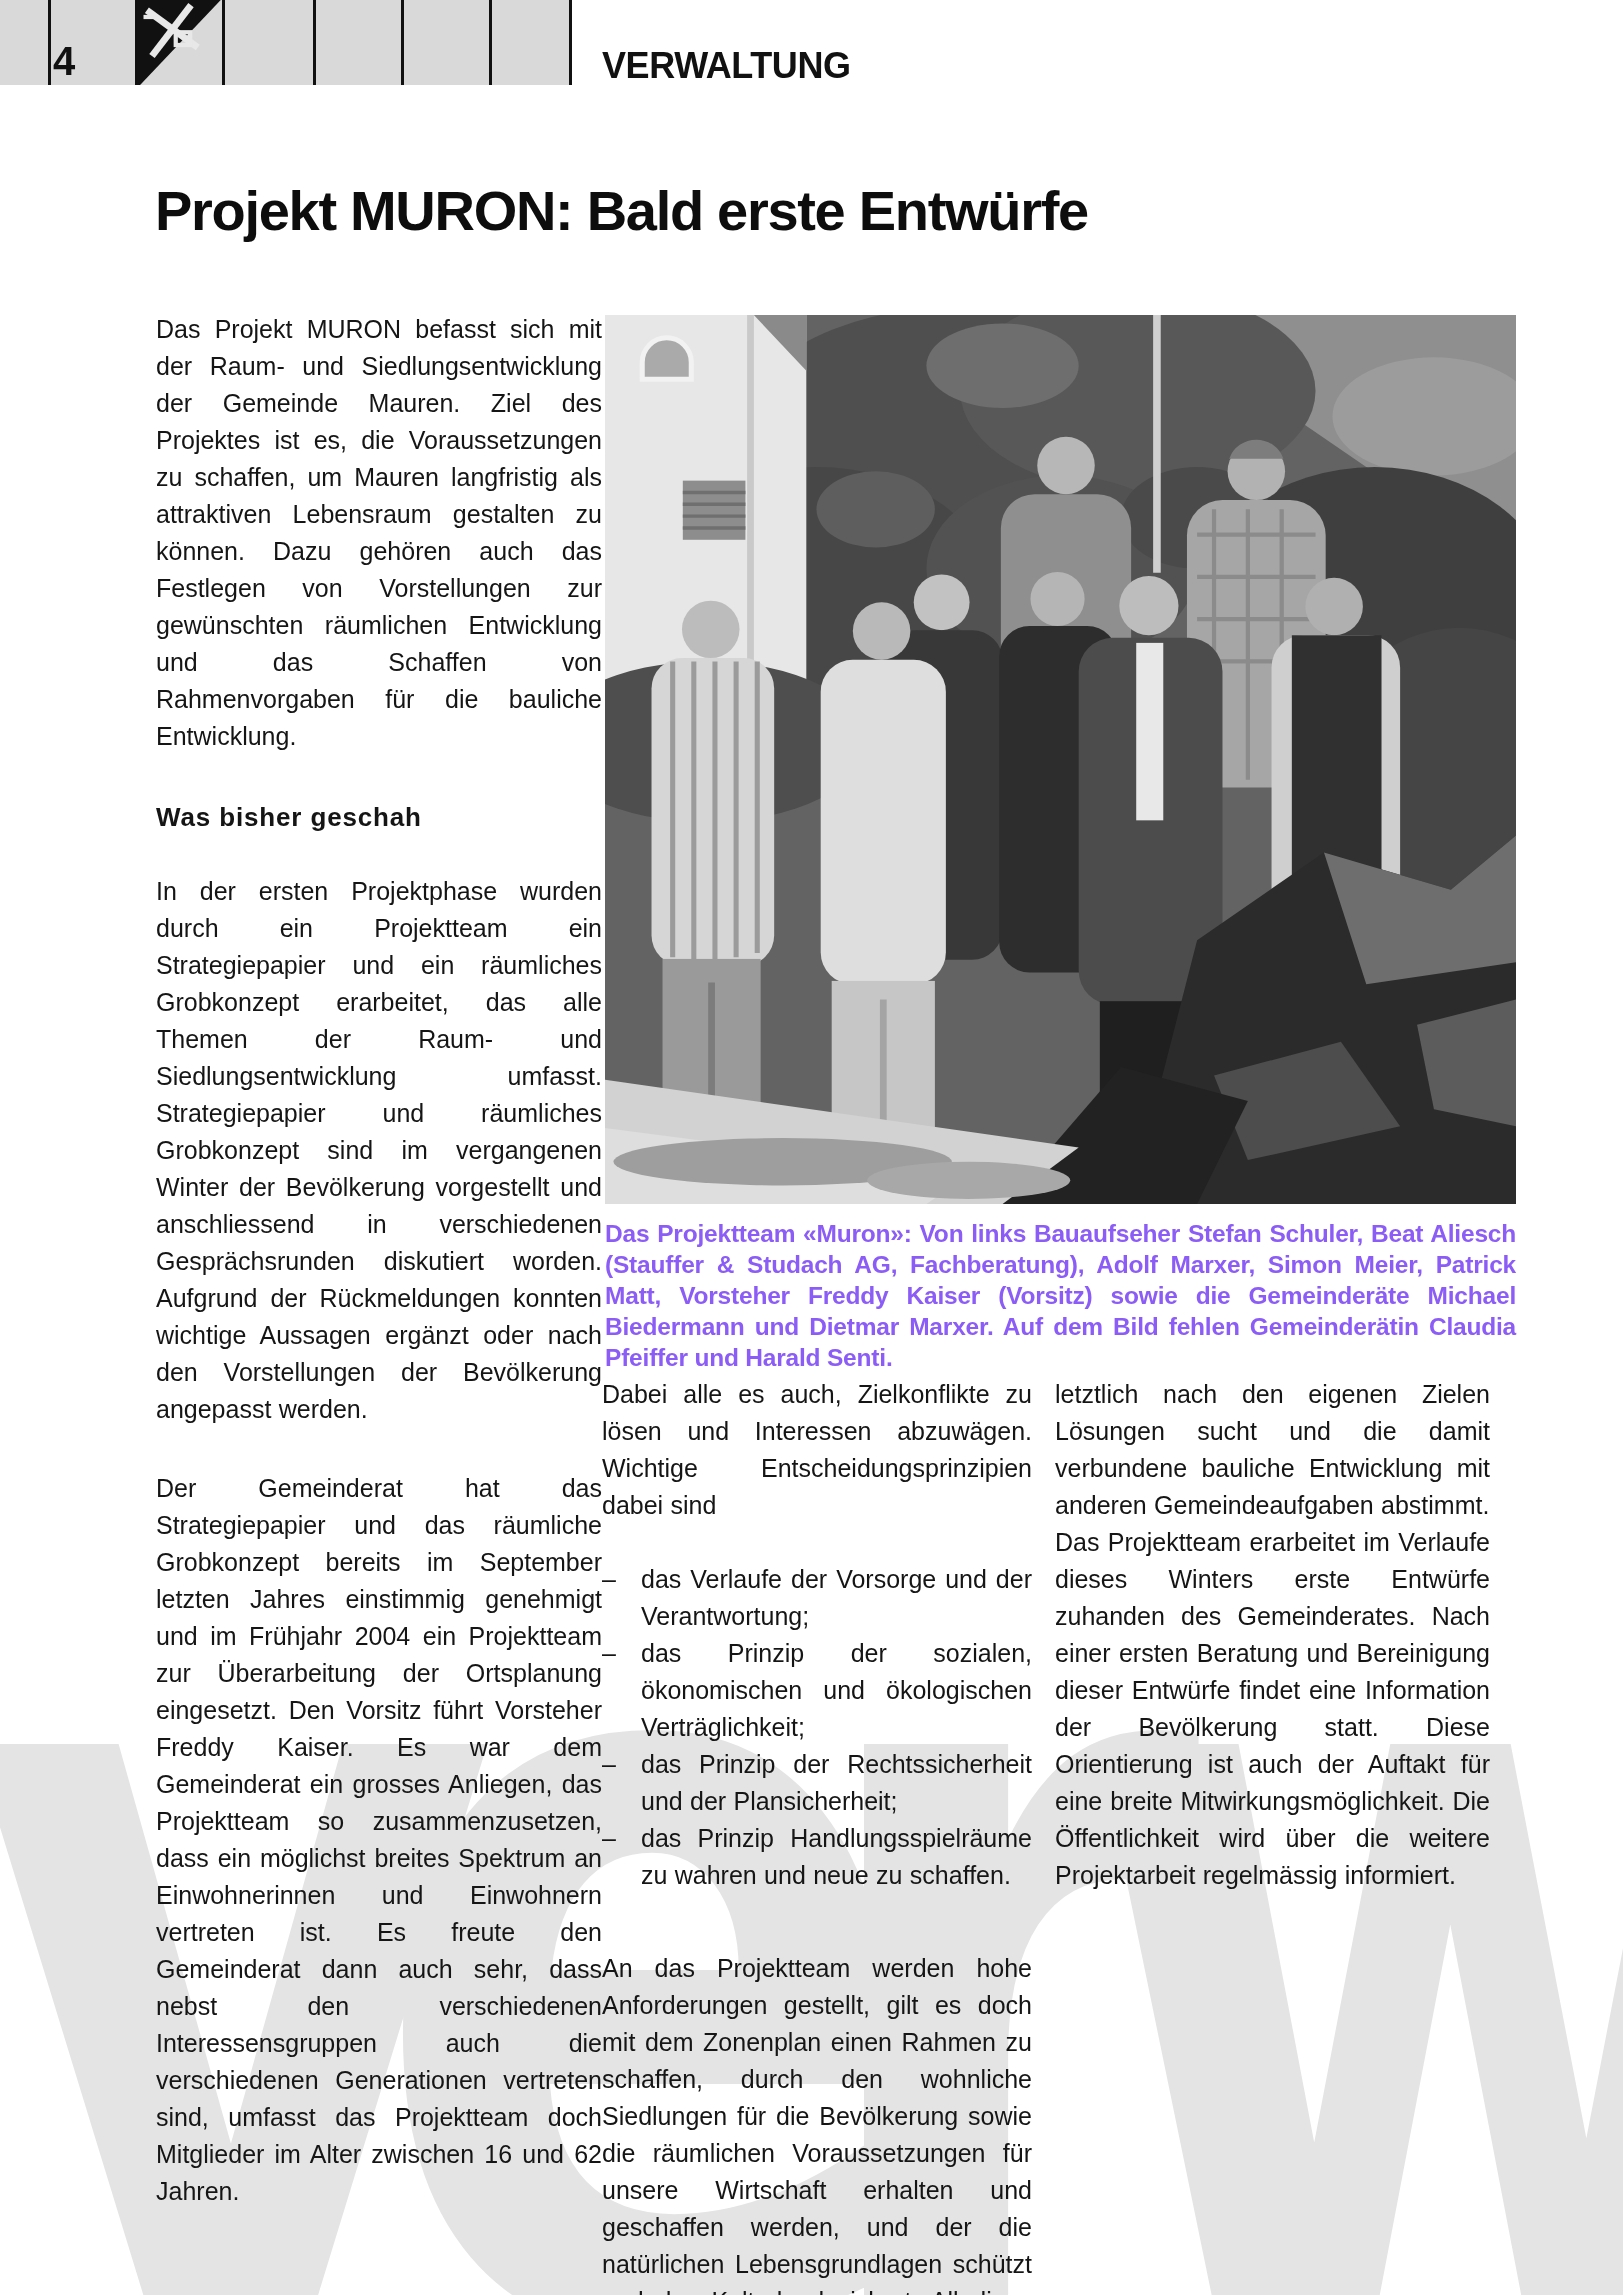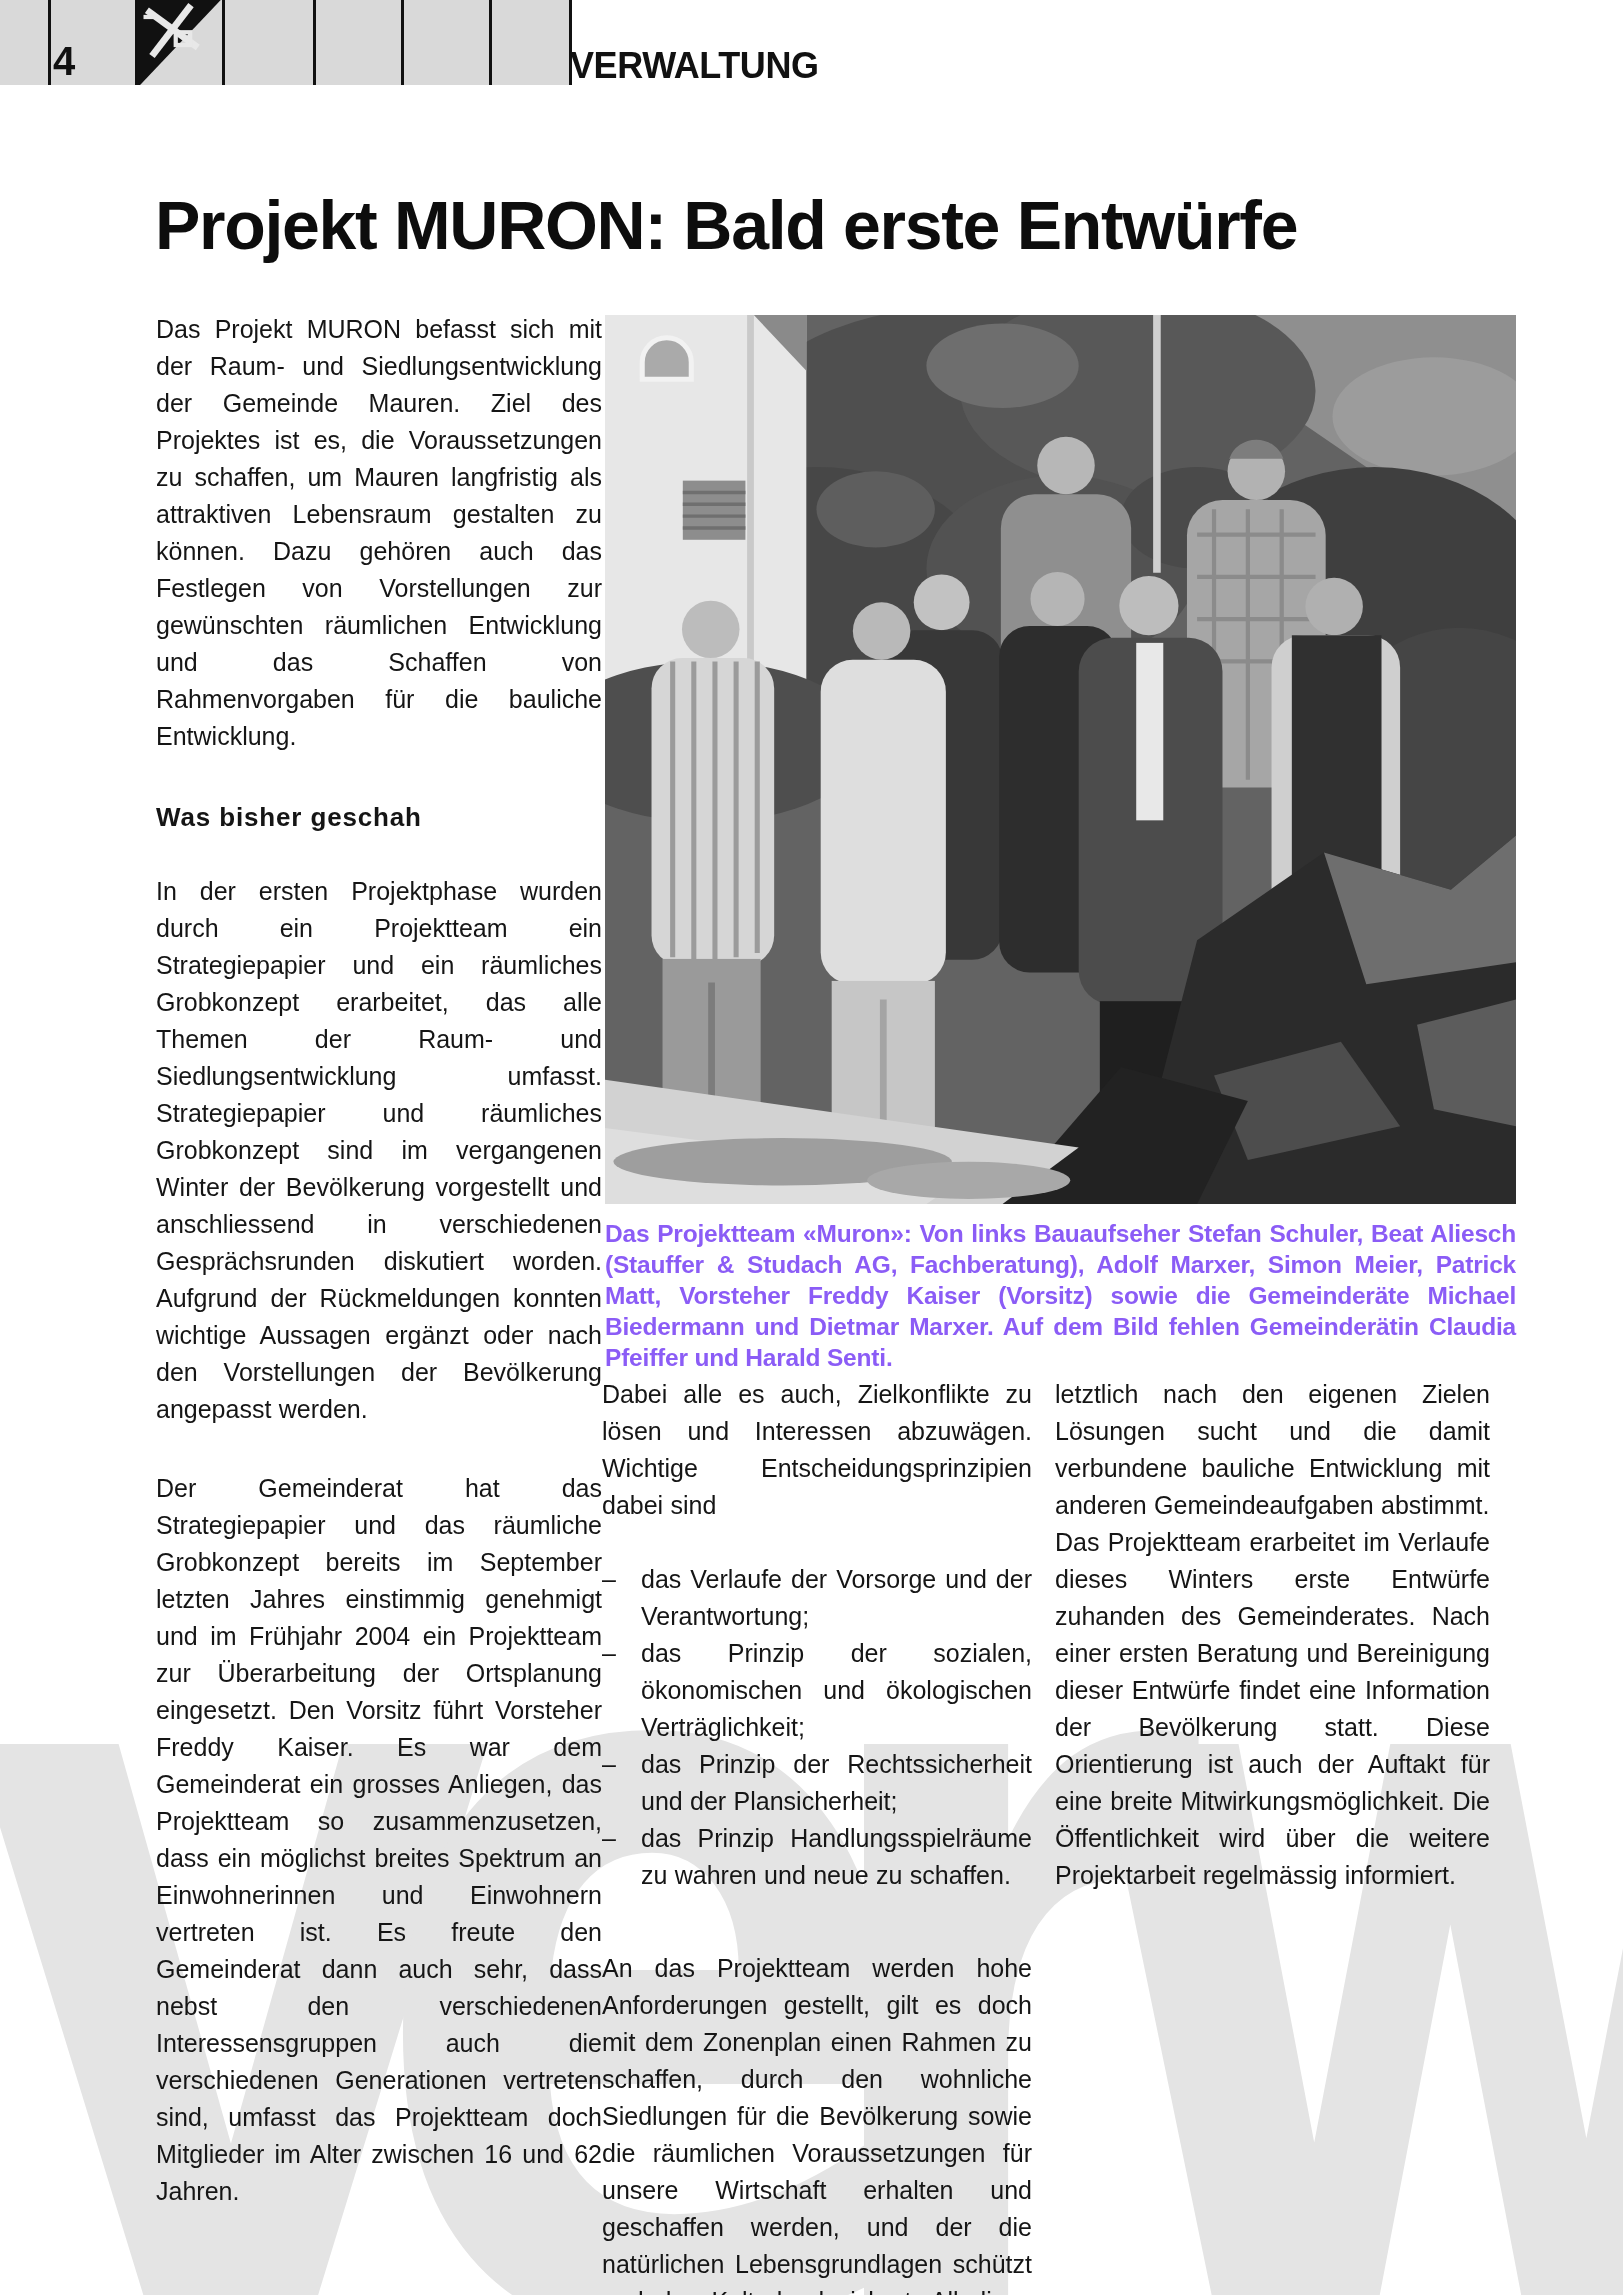--- a/index.html
+++ b/index.html
@@ -20,28 +20,28 @@
   .content { position:absolute; inset:0; z-index:2; }
   
   .band { position:absolute; left:0; top:0; width:572px; height:85px; background:#d9d9d9; }
   .band .vline { position:absolute; top:0; width:2.5px; height:85px; background:#111; }
   .band .logo { position:absolute; left:135px; top:0; width:90px; height:85px; }
   .page-number {
     position:absolute; left:53px; top:41px;
     font-size:40px; font-weight:bold; line-height:1; color:#111;
   }
   .section-label {
-    position:absolute; left:570px; top:48px;
+    position:absolute; left:602px; top:48px;
     font-size:36px; font-weight:bold; line-height:1; color:#111;
     letter-spacing:-0.4px;
   }
   
   .article-title {
     position:absolute; left:155px; top:140px; width:1370px;
-    font-size:68px; font-weight:bold; letter-spacing:-1.3px; color:#0d0d0d;
+    font-size:56px; font-weight:bold; letter-spacing:-1.3px; color:#0d0d0d;
   }
   
   .col { position:absolute; font-size:25px; line-height:37px; text-align:justify;
          hyphens:auto; -webkit-hyphens:auto; word-spacing:0.4px; }
   .col p { margin:0; }
   .col-left  { left:156px;  top:311px;  width:446px; }
   .col-mid   { left:602px;  top:1376px; width:430px; }
   .col-right { left:1055px; top:1376px; width:435px; }
   .col-heading {
     font-size:26px; font-weight:bold; letter-spacing:0.8px;

